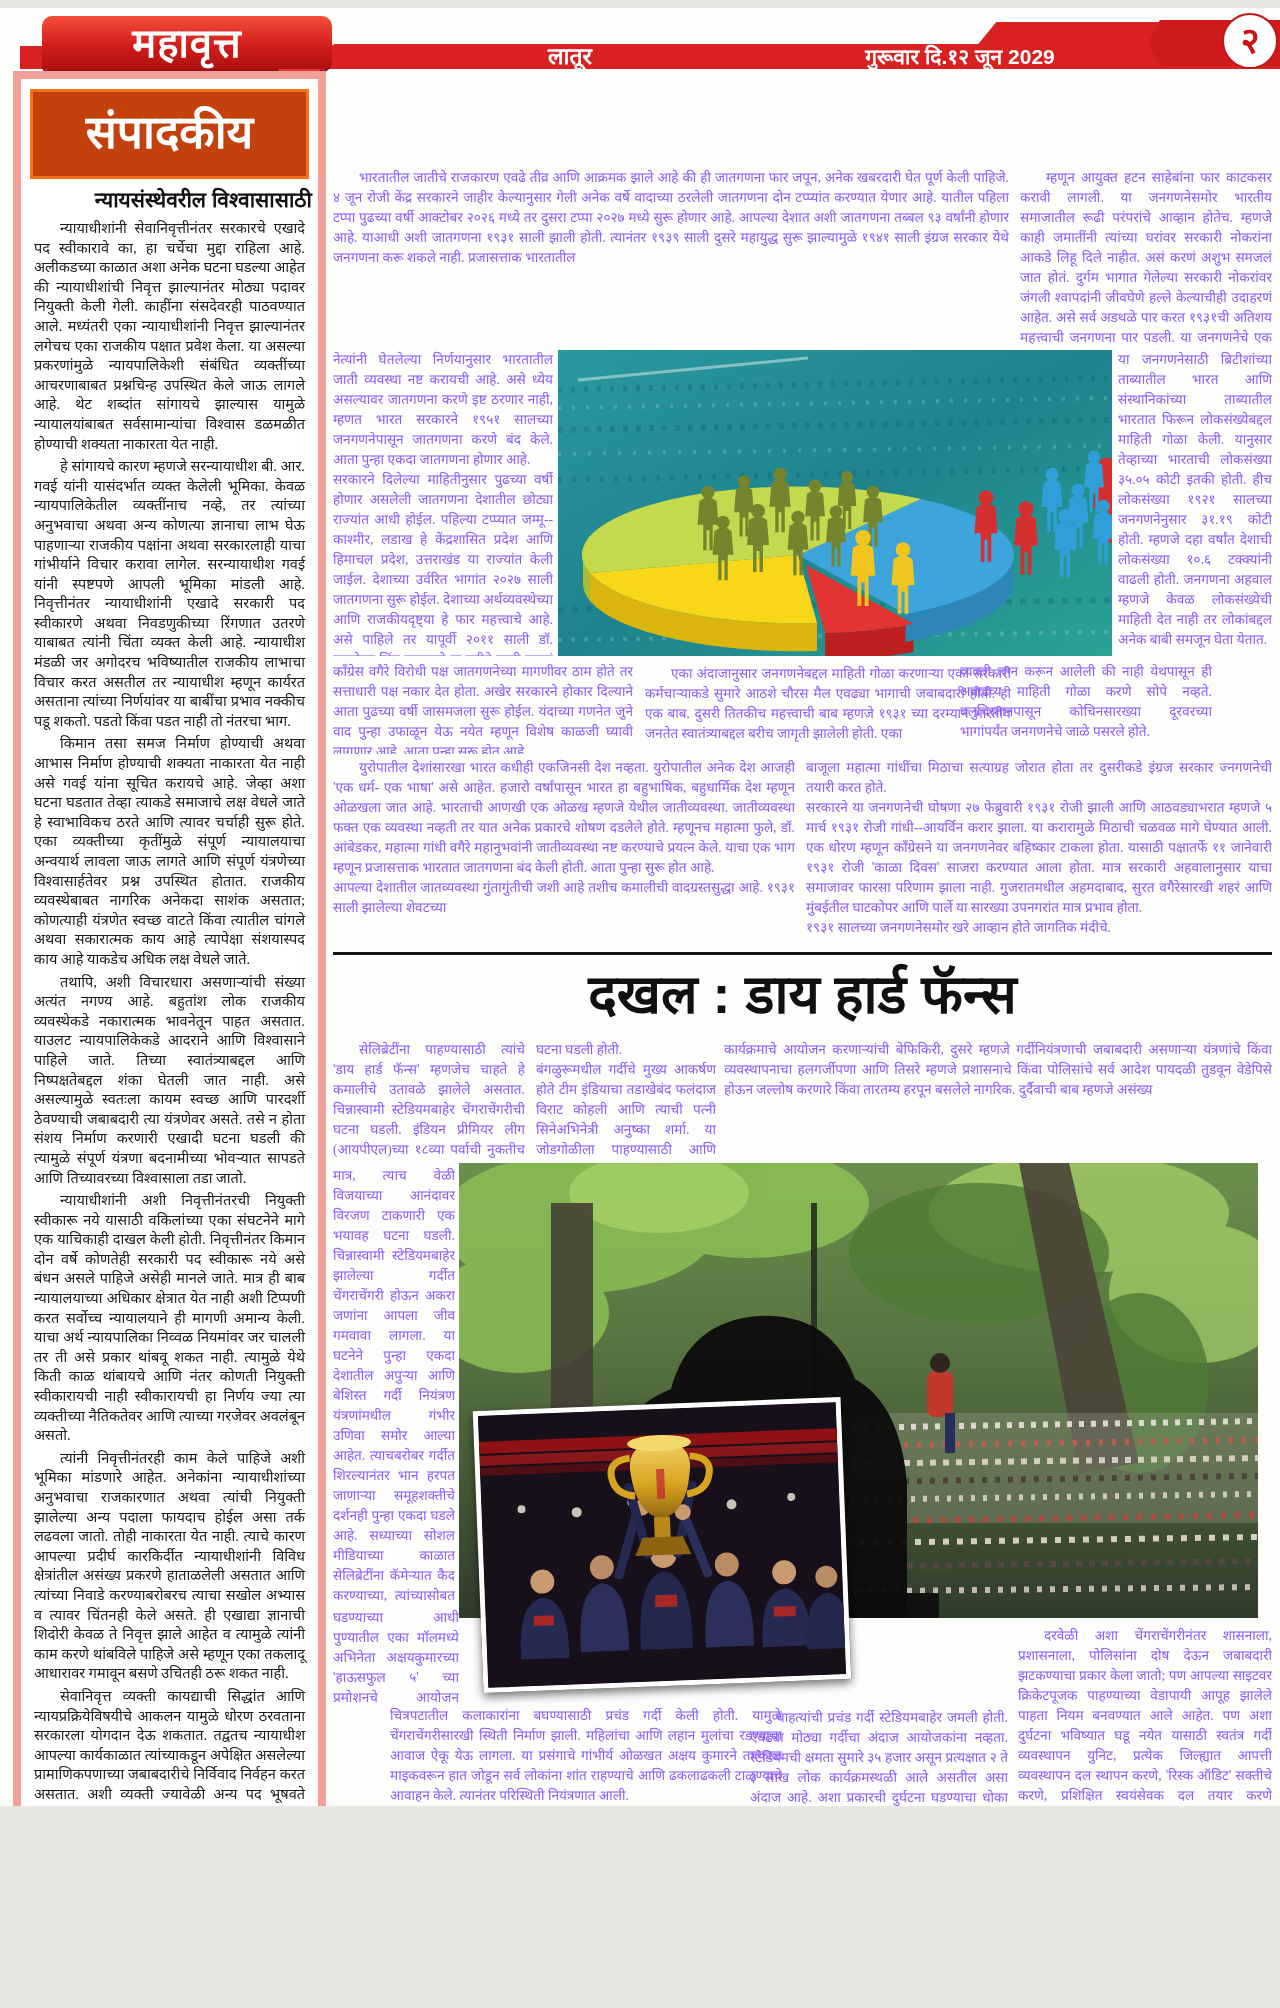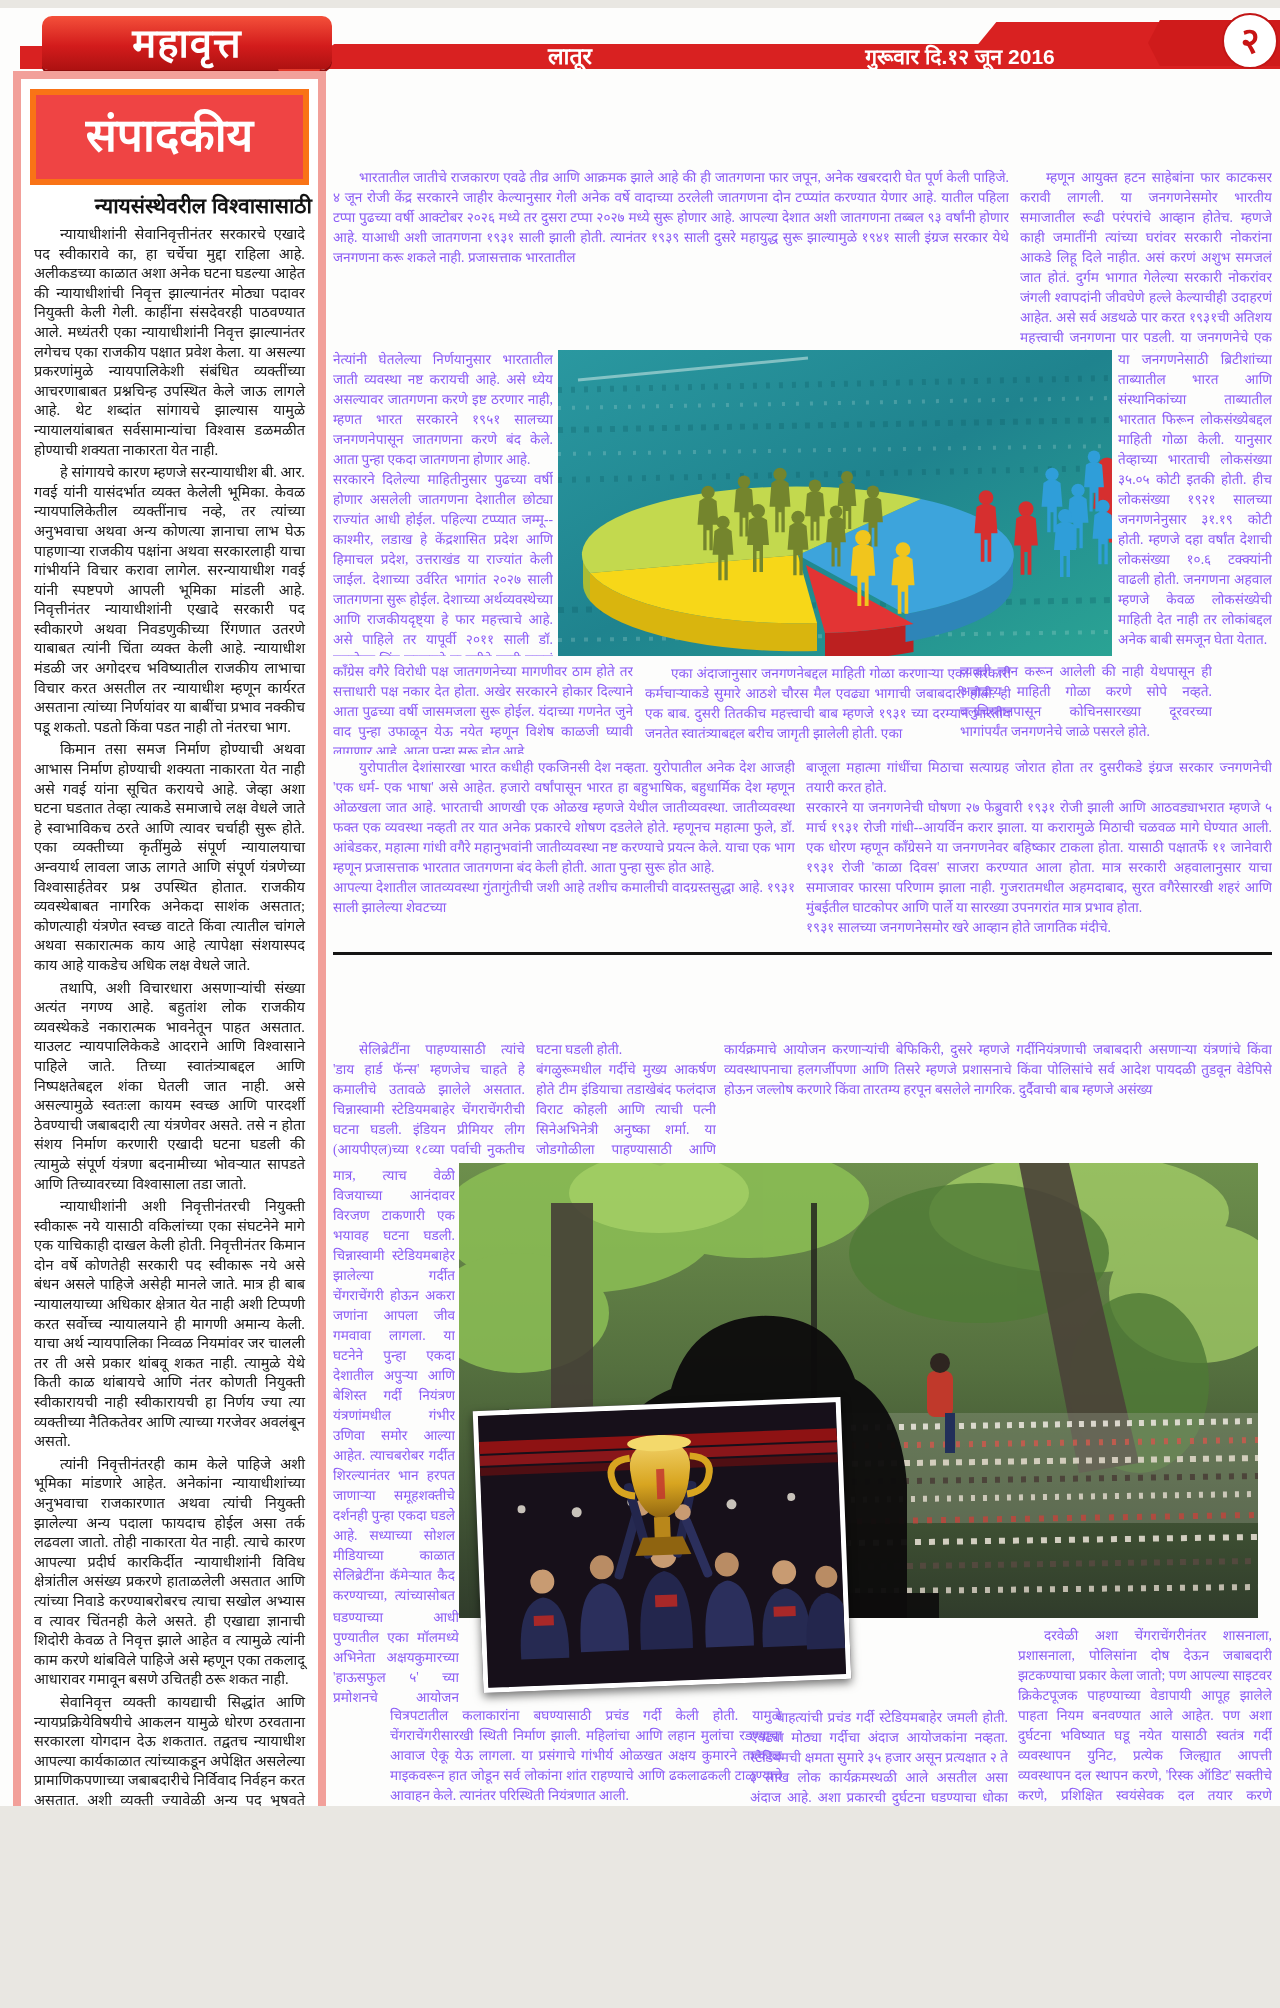--- a/index.html
+++ b/index.html
@@ -20,21 +20,21 @@
     clip-path:polygon(0 0,100% 0,58% 100%,28% 34%);}
   .city{left:420px;top:36px;width:300px;color:#fff;font:700 23px/25px "Liberation Sans",sans-serif;text-align:center;}
   .dateline{left:790px;top:37px;width:340px;color:#fff;font:700 21px/24px "Liberation Sans",sans-serif;text-align:center;}
   .pn-ribbon{left:1148px;top:12px;width:132px;height:46px;background:#cf1b1b;
     clip-path:polygon(0 50%,9% 0,100% 0,100% 100%,9% 100%);}
   .pn-circle{left:1222px;top:5px;width:56px;height:56px;border-radius:50%;background:#fff;
     border:2px solid #c21616;box-sizing:border-box;color:#c81414;
     font:700 36px/52px "Liberation Serif",serif;text-align:center;}
   
   .edbox{left:13px;top:63px;width:313px;height:1922px;border:8px solid #f2a09a;background:#fff;box-sizing:border-box;}
-  .edhead{margin:10px 9px 8px 9px;height:84px;background:#ef4444;border:6px solid #f97316;
+  .edhead{margin:10px 9px 8px 9px;height:84px;background:#c2410c;border:3px solid #f97316;
     color:#fff;font:700 46px/80px "Liberation Sans",sans-serif;text-align:center;}
   .edsub{margin:2px 6px 6px 6px;color:#121212;font:700 21px/26px "Liberation Sans",sans-serif;text-align:right;}
   .edbody{padding:0 13px;color:#1b1b1b;font:14.5px/19.6px "Liberation Serif",serif;
     text-align:justify;height:1700px;overflow:hidden;}
   .edbody p{margin:0 0 3px 0;text-indent:26px;}
   
   .tb{position:absolute;font:13.6px/20px "Liberation Serif",serif;color:#8b5cf6;
       text-align:justify;overflow:hidden;white-space:pre-line;}
   .ind{text-indent:26px;}
   .h1a{left:333px;top:80px;width:939px;height:76px;color:#141414;
@@ -51,21 +51,21 @@
 <body>
 
 <div id="page">
 
   <div class="abs mast-bar-upper"></div>
   <div class="abs mast-bar"></div>
   <div class="abs mast-stub"></div>
   <div class="abs logo">महावृत्त</div>
   <div class="abs mast-tail"></div>
   <div class="abs city">लातूर</div>
-  <div class="abs dateline">गुरूवार दि.१२ जून 2016</div>
+  <div class="abs dateline">गुरूवार दि.१२ जून 2029</div>
   <div class="abs pn-ribbon"></div>
   <div class="abs pn-circle">२</div>
 
   <div class="abs edbox">
     <div class="edhead">संपादकीय</div>
     <div class="edsub">न्यायसंस्थेवरील विश्वासासाठी</div>
     <div class="edbody">
       <p>न्यायाधीशांनी सेवानिवृत्तीनंतर सरकारचे एखादे पद स्वीकारावे का, हा चर्चेचा मुद्दा राहिला आहे. अलीकडच्या काळात अशा अनेक घटना घडल्या आहेत की न्यायाधीशांची निवृत्त झाल्यानंतर मोठ्या पदावर नियुक्ती केली गेली. काहींना संसदेवरही पाठवण्यात आले. मध्यंतरी एका न्यायाधीशांनी निवृत्त झाल्यानंतर लगेचच एका राजकीय पक्षात प्रवेश केला. या असल्या प्रकरणांमुळे न्यायपालिकेशी संबंधित व्यक्तींच्या आचरणाबाबत प्रश्नचिन्ह उपस्थित केले जाऊ लागले आहे. थेट शब्दांत सांगायचे झाल्यास यामुळे न्यायालयांबाबत सर्वसामान्यांचा विश्वास डळमळीत होण्याची शक्यता नाकारता येत नाही.</p>
       <p>हे सांगायचे कारण म्हणजे सरन्यायाधीश बी. आर. गवई यांनी यासंदर्भात व्यक्त केलेली भूमिका. केवळ न्यायपालिकेतील व्यक्तींनाच नव्हे, तर त्यांच्या अनुभवाचा अथवा अन्य कोणत्या ज्ञानाचा लाभ घेऊ पाहणाऱ्या राजकीय पक्षांना अथवा सरकारलाही याचा गांभीर्याने विचार करावा लागेल. सरन्यायाधीश गवई यांनी स्पष्टपणे आपली भूमिका मांडली आहे. निवृत्तीनंतर न्यायाधीशांनी एखादे सरकारी पद स्वीकारणे अथवा निवडणुकीच्या रिंगणात उतरणे याबाबत त्यांनी चिंता व्यक्त केली आहे. न्यायाधीश मंडळी जर अगोदरच भविष्यातील राजकीय लाभाचा विचार करत असतील तर न्यायाधीश म्हणून कार्यरत असताना त्यांच्या निर्णयांवर या बाबींचा प्रभाव नक्कीच पडू शकतो. पडतो किंवा पडत नाही तो नंतरचा भाग.</p>
       <p>किमान तसा समज निर्माण होण्याची अथवा आभास निर्माण होण्याची शक्यता नाकारता येत नाही असे गवई यांना सूचित करायचे आहे. जेव्हा अशा घटना घडतात तेव्हा त्याकडे समाजाचे लक्ष वेधले जाते हे स्वाभाविकच ठरते आणि त्यावर चर्चाही सुरू होते. एका व्यक्तीच्या कृतींमुळे संपूर्ण न्यायालयाचा अन्वयार्थ लावला जाऊ लागते आणि संपूर्ण यंत्रणेच्या विश्वासार्हतेवर प्रश्न उपस्थित होतात. राजकीय व्यवस्थेबाबत नागरिक अनेकदा साशंक असतात; कोणत्याही यंत्रणेत स्वच्छ वाटते किंवा त्यातील चांगले अथवा सकारात्मक काय आहे त्यापेक्षा संशयास्पद काय आहे याकडेच अधिक लक्ष वेधले जाते.</p>
@@ -157,20 +157,21 @@
   <div class="tb" style="left:960px;top:654px;width:252px;height:92px;">व्यक्ती लग्न करून आलेली की नाही येथपासून ही अवाढव्य माहिती गोळा करणे सोपे नव्हते. बलुचिस्तानपासून कोचिनसारख्या दूरवरच्या भागांपर्यंत जनगणनेचे जाळे पसरले होते.</div>
 
   <div class="tb ind" style="left:333px;top:750px;width:462px;height:192px;">युरोपातील देशांसारखा भारत कधीही एकजिनसी देश नव्हता. युरोपातील अनेक देश आजही 'एक धर्म- एक भाषा' असे आहेत. हजारो वर्षांपासून भारत हा बहुभाषिक, बहुधार्मिक देश म्हणून ओळखला जात आहे. भारताची आणखी एक ओळख म्हणजे येथील जातीव्यवस्था. जातीव्यवस्था फक्त एक व्यवस्था नव्हती तर यात अनेक प्रकारचे शोषण दडलेले होते. म्हणूनच महात्मा फुले, डॉ. आंबेडकर, महात्मा गांधी वगैरे महानुभवांनी जातीव्यवस्था नष्ट करण्याचे प्रयत्न केले. याचा एक भाग म्हणून प्रजासत्ताक भारतात जातगणना बंद केली होती. आता पुन्हा सुरू होत आहे.
 आपल्या देशातील जातव्यवस्था गुंतागुंतीची जशी आहे तशीच कमालीची वादग्रस्तसुद्धा आहे. १९३१ साली झालेल्या शेवटच्या</div>
   <div class="tb" style="left:806px;top:750px;width:466px;height:192px;">बाजूला महात्मा गांधींचा मिठाचा सत्याग्रह जोरात होता तर दुसरीकडे इंग्रज सरकार ज्नगणनेची तयारी करत होते.
 सरकारने या जनगणनेची घोषणा २७ फेब्रुवारी १९३१ रोजी झाली आणि आठवड्याभरात म्हणजे ५ मार्च १९३१ रोजी गांधी--आयर्विन करार झाला. या करारामुळे मिठाची चळवळ मागे घेण्यात आली. एक धोरण म्हणून काँग्रेसने या जनगणनेवर बहिष्कार टाकला होता. यासाठी पक्षातर्फे ११ जानेवारी १९३१ रोजी 'काळा दिवस' साजरा करण्यात आला होता. मात्र सरकारी अहवालानुसार याचा समाजावर फारसा परिणाम झाला नाही. गुजरातमधील अहमदाबाद, सुरत वगैरेसारखी शहरं आणि मुंबईतील घाटकोपर आणि पार्ले या सारख्या उपनगरांत मात्र प्रभाव होता.
 १९३१ सालच्या जनगणनेसमोर खरे आव्हान होते जागतिक मंदीचे.</div>
 
   <div class="abs rule"></div>
 
+  <div class="h2a abs">दखल : डाय हार्ड फॅन्स</div>
 
   <div class="tb ind" style="left:333px;top:1032px;width:192px;height:120px;">सेलिब्रेटींना पाहण्यासाठी त्यांचे 'डाय हार्ड फॅन्स' म्हणजेच चाहते हे कमालीचे उतावळे झालेले असतात. चिन्नास्वामी स्टेडियमबाहेर चेंगराचेंगरीची घटना घडली. इंडियन प्रीमियर लीग (आयपीएल)च्या १८व्या पर्वाची नुकतीच सांगता झाली. रॉयल चॅलेंजर्स बंगळुरूने आयपीएल विजेतेपद</div>
   <div class="tb" style="left:536px;top:1032px;width:180px;height:120px;">घटना घडली होती.
 बंगळुरूमधील गर्दीचे मुख्य आकर्षण होते टीम इंडियाचा तडाखेबंद फलंदाज विराट कोहली आणि त्याची पत्नी सिनेअभिनेत्री अनुष्का शर्मा. या जोडगोळीला पाहण्यासाठी आणि रॉयल चॅलेंजर्सच्या या ऐतिहासिक विजयाचे सेलिब्रेशन करण्यासाठी समर्थकांची, बघ्यांची,</div>
   <div class="tb" style="left:724px;top:1032px;width:548px;height:120px;">कार्यक्रमाचे आयोजन करणाऱ्यांची बेफिकिरी, दुसरे म्हणजे गर्दीनियंत्रणाची जबाबदारी असणाऱ्या यंत्रणांचे किंवा व्यवस्थापनाचा हलगर्जीपणा आणि तिसरे म्हणजे प्रशासनाचे किंवा पोलिसांचे सर्व आदेश पायदळी तुडवून वेडेपिसे होऊन जल्लोष करणारे किंवा तारतम्य हरपून बसलेले नागरिक. दुर्दैवाची बाब म्हणजे असंख्य</div>
 
   <div class="imgbox" style="left:459px;top:1155px;width:799px;height:455px;">
     <svg width="799" height="455" viewBox="0 0 799 455">
       <defs>
         <linearGradient id="grn" x1="0" y1="0" x2="0" y2="1">

